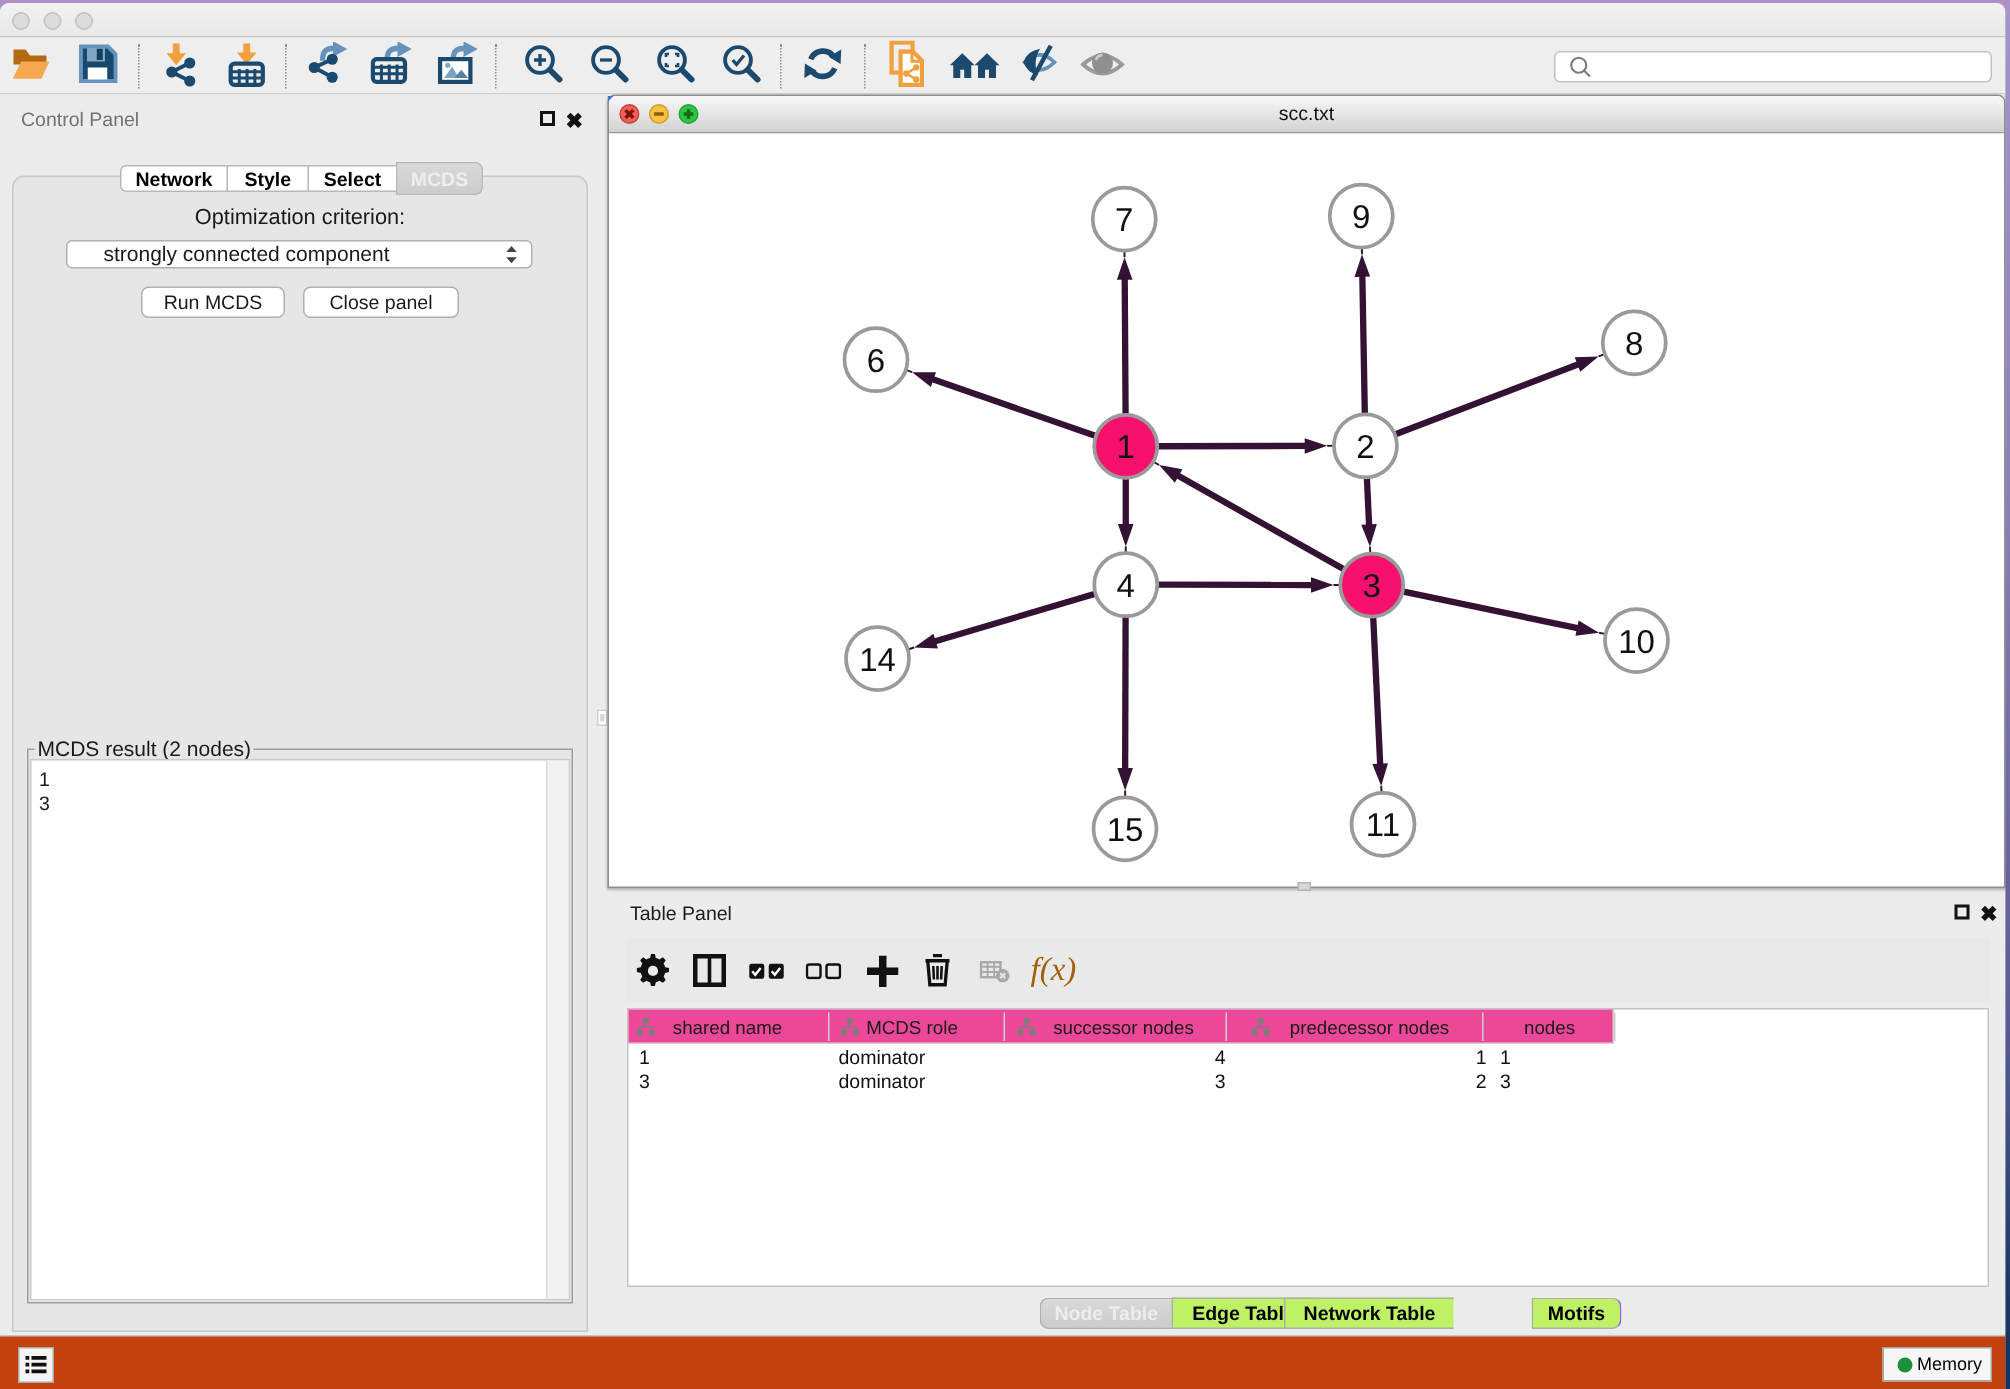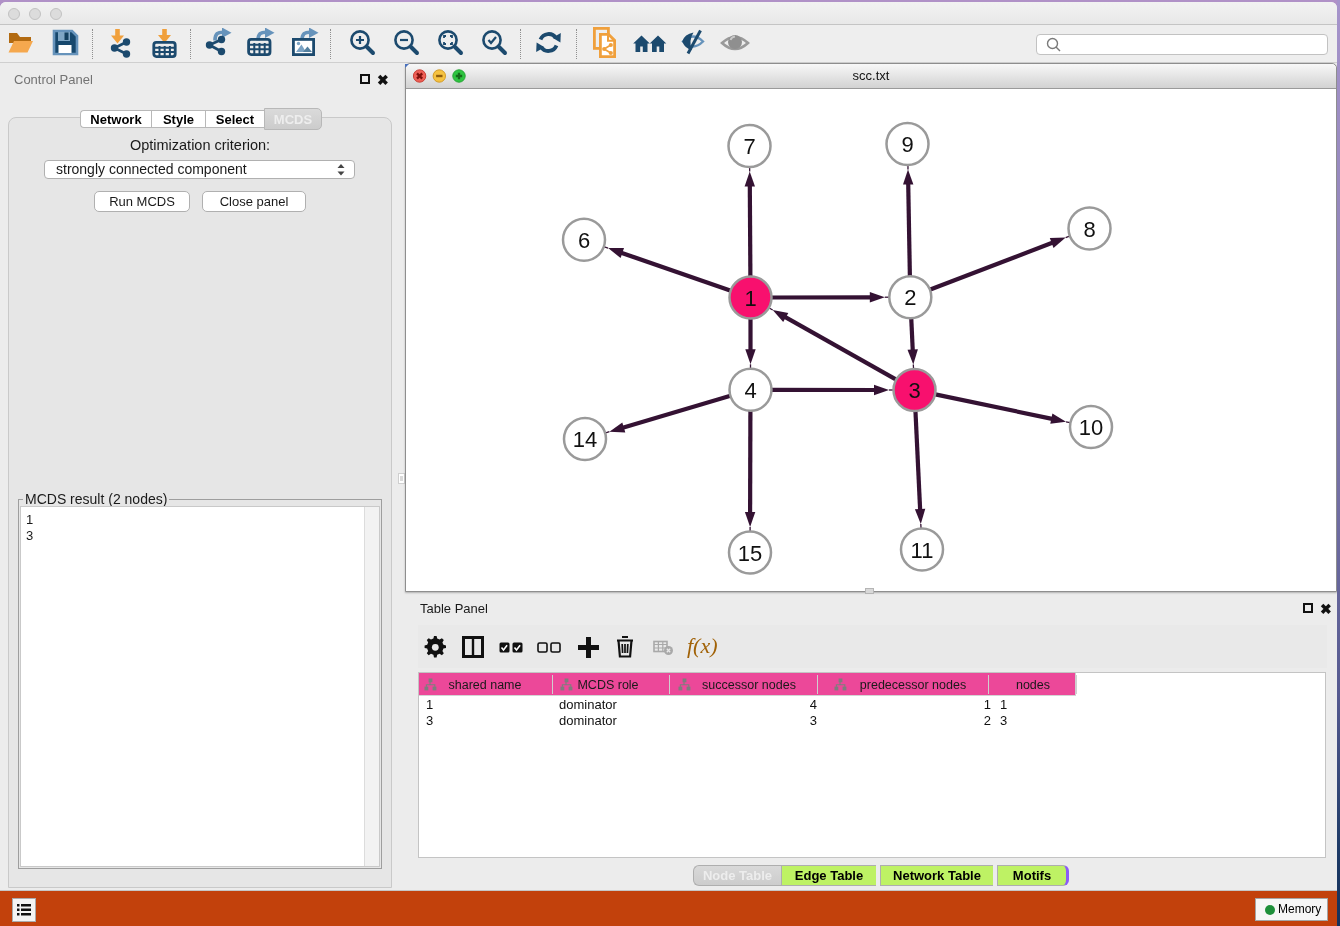--- a/index.html
+++ b/index.html
@@ -29,21 +29,21 @@
 #cpanel-title { position:absolute; left:14px; top:9px; font-size:13px; color:#737373; }
 .minisq { position:absolute; width:10px; height:10px; border:2px solid #111; }
 .xicon { position:absolute; font-size:14px; font-weight:bold; color:#111; line-height:12px;}
 .tab { position:absolute; top:34px; height:18px; z-index:2; background:#fff; border:1px solid #b8b8b8;
   border-right:none; font-size:13px; font-weight:bold; color:#000; text-align:center; line-height:17px;margin-top:13px; }
 #cparea { position:absolute; left:8px; top:54px; width:384px; height:771px;
   background:#e6e6e6; border:1px solid #c9c9c9; border-radius:8px 8px 0 0; }
 #opt-label { position:absolute; left:0; top:74px; width:400px; text-align:center; font-size:14.5px; color:#1a1a1a;}
 #dropdown { position:absolute; left:44px; top:97px; width:311px; height:19px;
   background:#fff; border:1px solid #b0b0b0; border-radius:4px; font-size:14px;
-  line-height:16px; padding-left:11px; color:#1a1a1a; }
+  line-height:16px; padding-left:24px; color:#1a1a1a; }
 .btn { position:absolute; top:128px; height:21px; background:#fff; border:1px solid #b0b0b0;
   border-radius:5px; font-size:13px; text-align:center; line-height:19px; color:#1a1a1a;}
 #fs-border { position:absolute; left:18px; top:436px; width:364px; height:370px; border:1px solid #9e9e9e; }
 #fs-legend { position:absolute; left:23px; top:428px; background:#e6e6e6; padding:0 2px; font-size:14px; color:#1a1a1a; }
 #fs-text { position:absolute; left:20px; top:443px; width:360px; height:361px; background:#fff;
   border:1px solid #c9c9c9; font-size:13px; color:#1a1a1a; padding:5px 0 0 5px; line-height:16px;}
 #fs-scroll { position:absolute; left:364px; top:444px; width:15px; height:359px; background:#f2f2f2; border-left:1px solid #dcdcdc;}
 
 .handle { position:absolute; background:#d8d8d8; border:1px solid #b5b5b5; }
 
@@ -399,22 +399,22 @@
         <div class="cell" style="left:572px; top:24px; width:0; direction:rtl;">1</div>
         <div class="cell" style="left:581px; top:24px;">1</div>
         <div class="cell" style="left:7px; top:40px;">3</div>
         <div class="cell" style="left:140px; top:40px;">dominator</div>
         <div class="cell" style="left:398px; top:40px; width:0; direction:rtl;">3</div>
         <div class="cell" style="left:572px; top:40px; width:0; direction:rtl;">2</div>
         <div class="cell" style="left:581px; top:40px;">3</div>
       </div>
       <div class="btab" style="left:287px; width:88px; background:linear-gradient(#d9d9d9,#cccccc); color:#ededed; border-radius:6px 0 0 6px;">Node Table</div>
       <div class="btab" style="left:375px; width:95px;">Edge Table</div>
-      <div class="btab" style="left:474px; width:113px;">Network Table</div>
-      <div class="btab" style="left:591px; width:72px; border-right:3px solid #8b5cf6; border-radius:0 6px 6px 0;">Motifs</div>
+      <div class="btab" style="left:450px; width:113px;">Network Table</div>
+      <div class="btab" style="left:615px; width:60px; border-right:1px solid #8b5cf6; border-radius:0 6px 6px 0;">Motifs</div>
     </div>
   </div>
   <div id="statusbar">
     <div id="memlike">
       <svg width="22" height="22" style="position:absolute;left:0px;top:0px;">
         <rect x="4" y="5" width="2.5" height="2.5" fill="#111"></rect>
           <rect x="8" y="5" width="10" height="2.5" fill="#111"></rect>
         <rect x="4" y="9.5" width="2.5" height="2.5" fill="#111"></rect>
           <rect x="8" y="9.5" width="10" height="2.5" fill="#111"></rect>
         <rect x="4" y="14" width="2.5" height="2.5" fill="#111"></rect>

